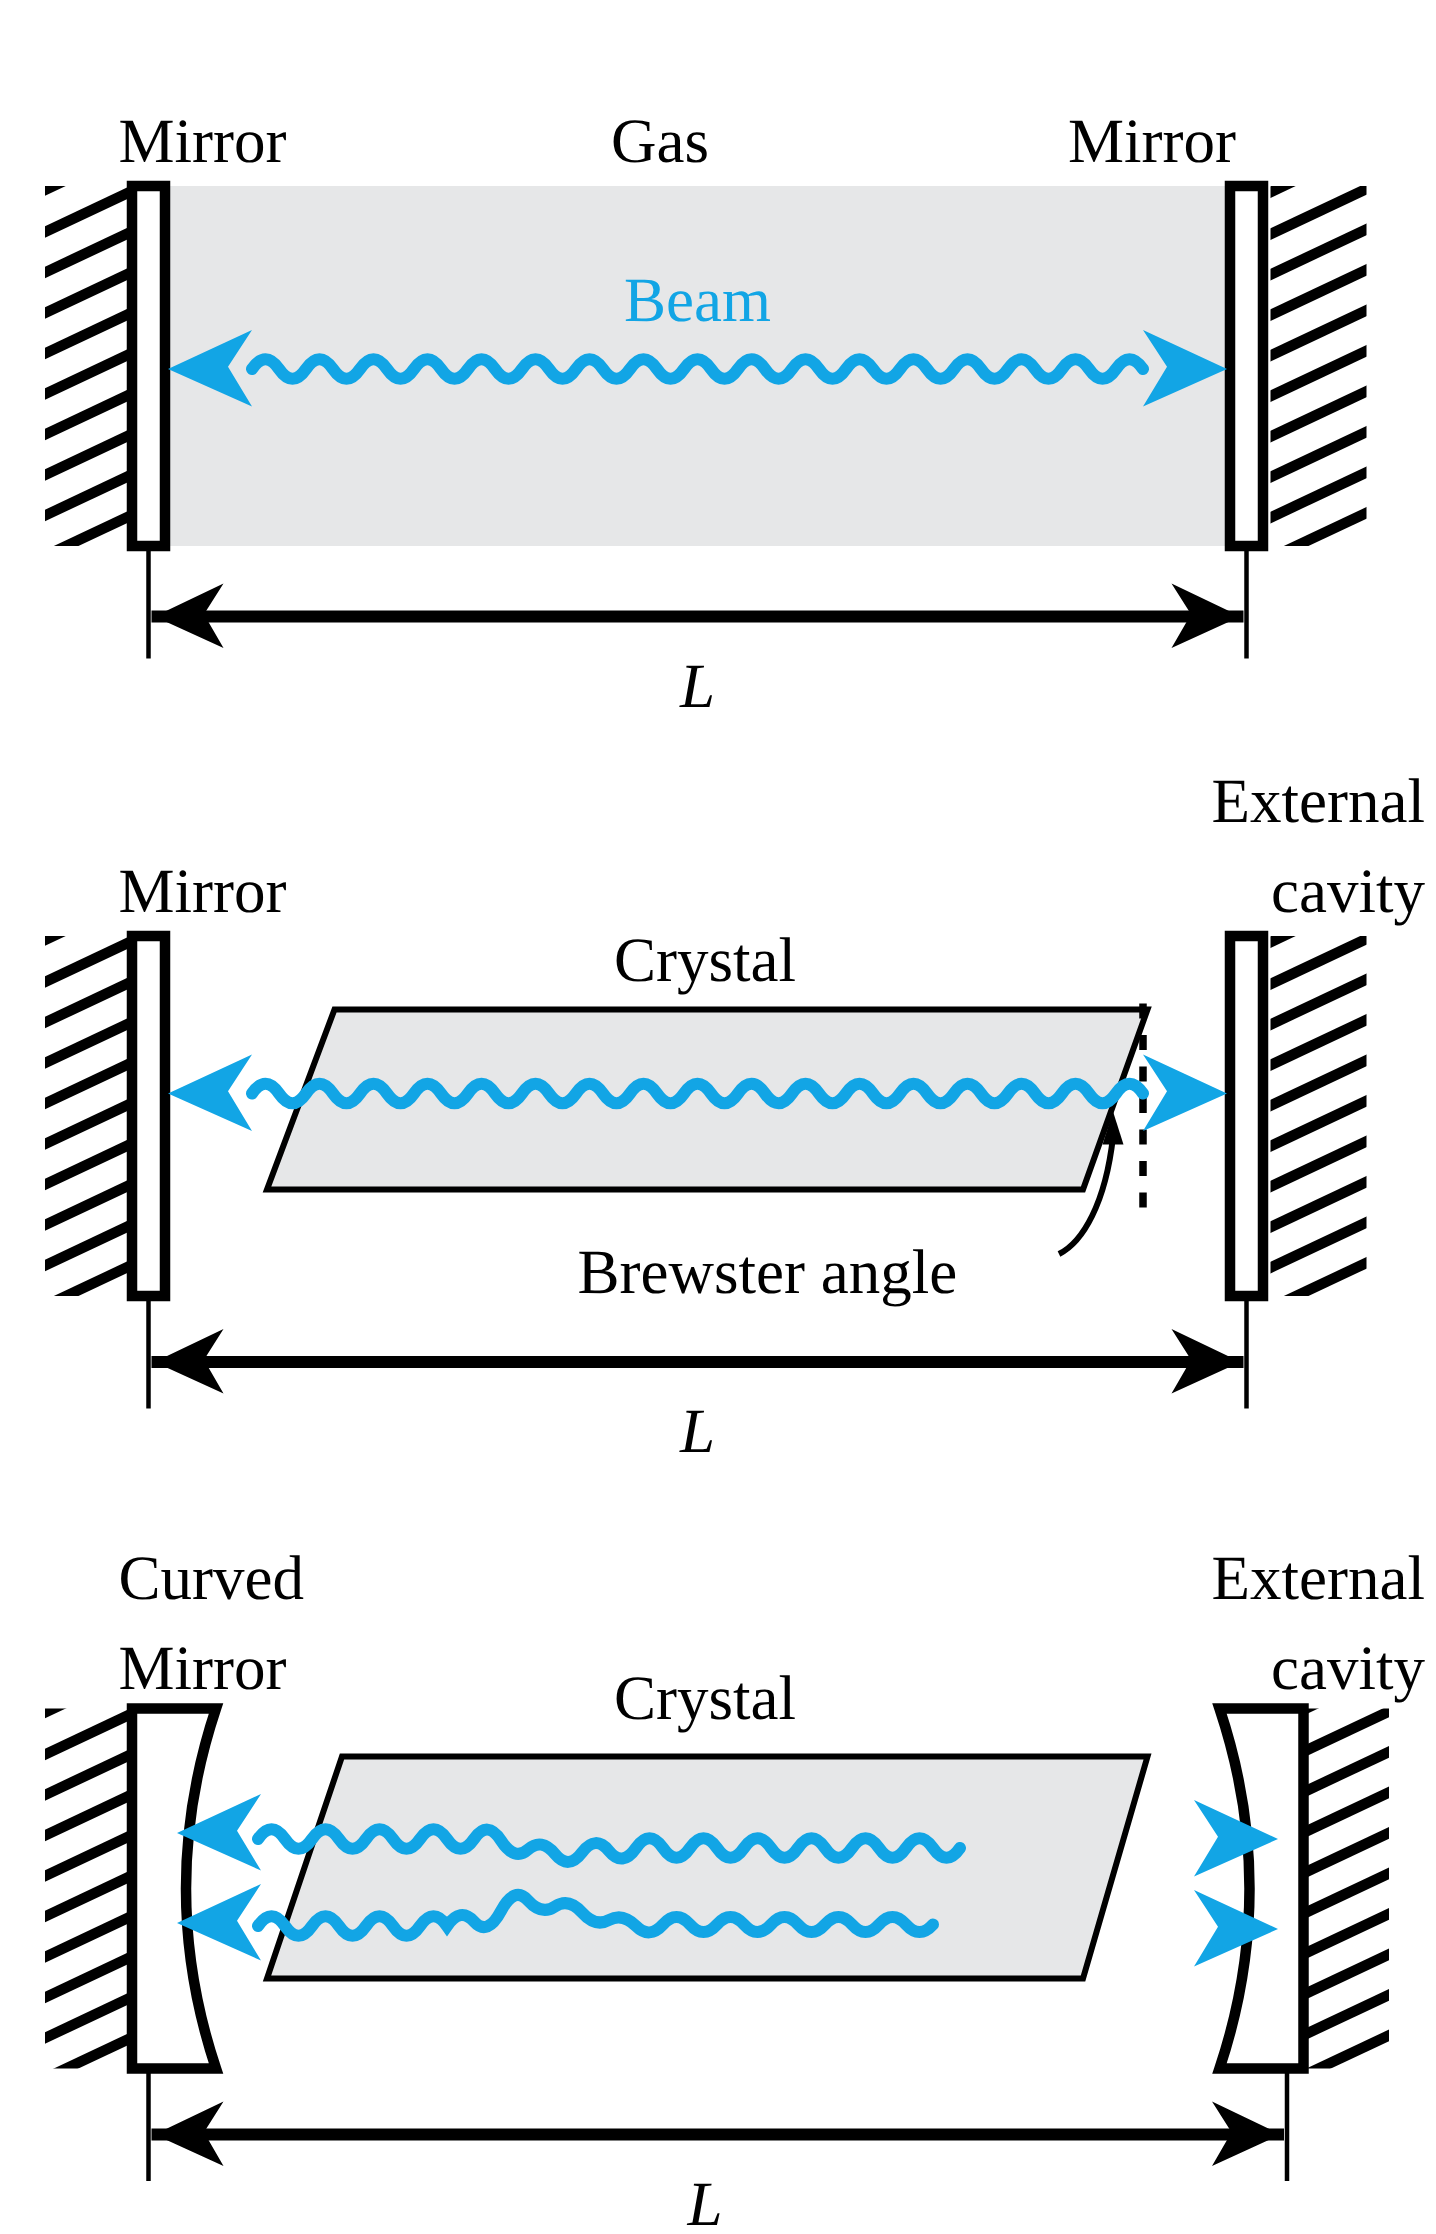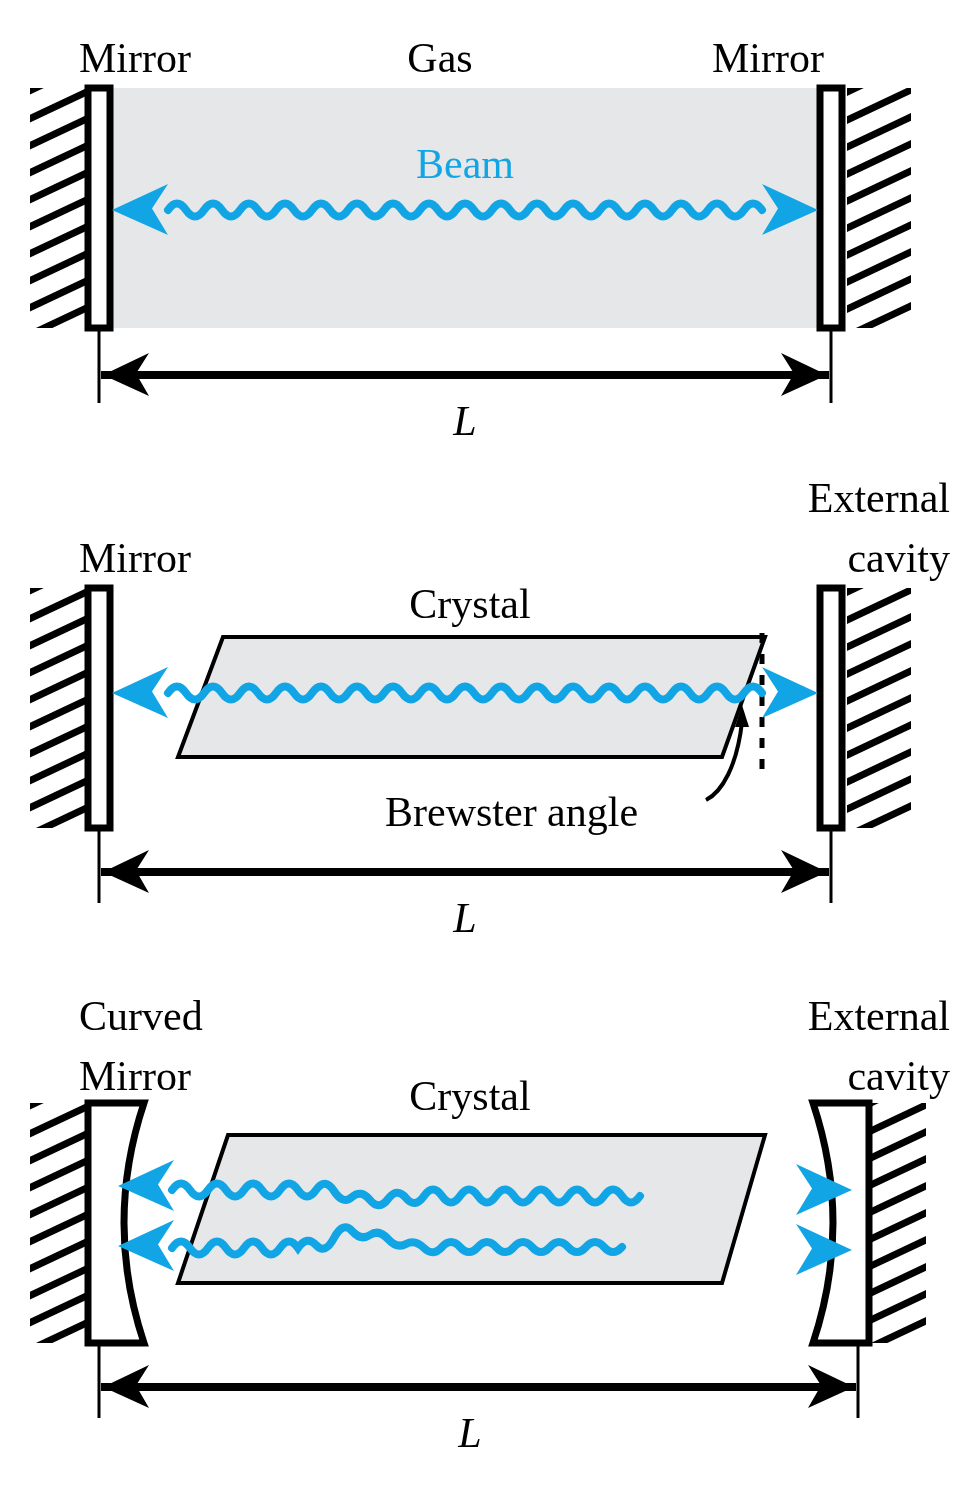--- a/index.html
+++ b/index.html
@@ -10,20 +10,21 @@
   body {
     width: 957px;
     height: 1489px;
     font-family: "Liberation Serif", "DejaVu Serif", serif;
     overflow: hidden;
   }
   #figure {
     position: relative;
     width: 957px;
     height: 1120px;
+    margin-top: 36px;
   }
   svg.diagram {
     display: block;
     width: 957px;
     height: 1489px;
   }
   .lbl {
     font-family: "Liberation Serif", "DejaVu Serif", serif;
     font-size: 42px;
     fill: #000000;

